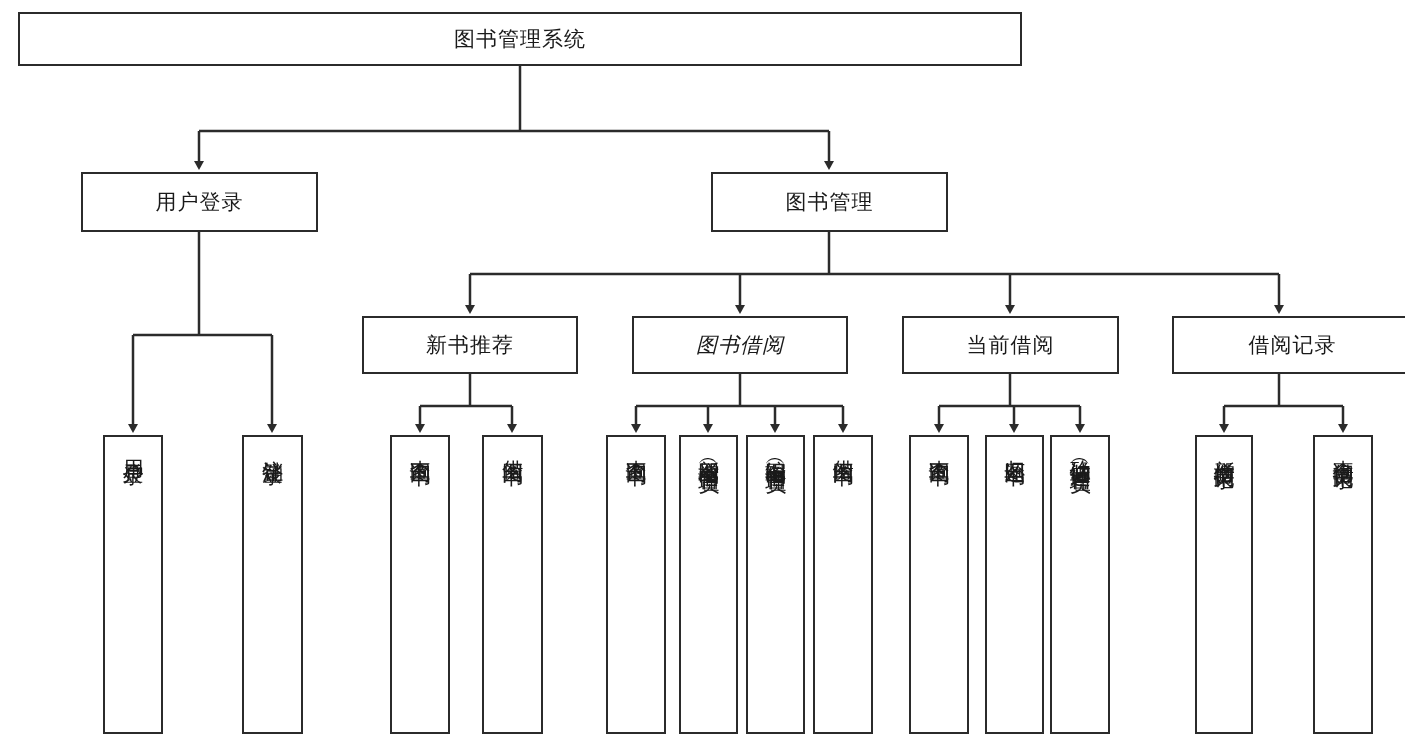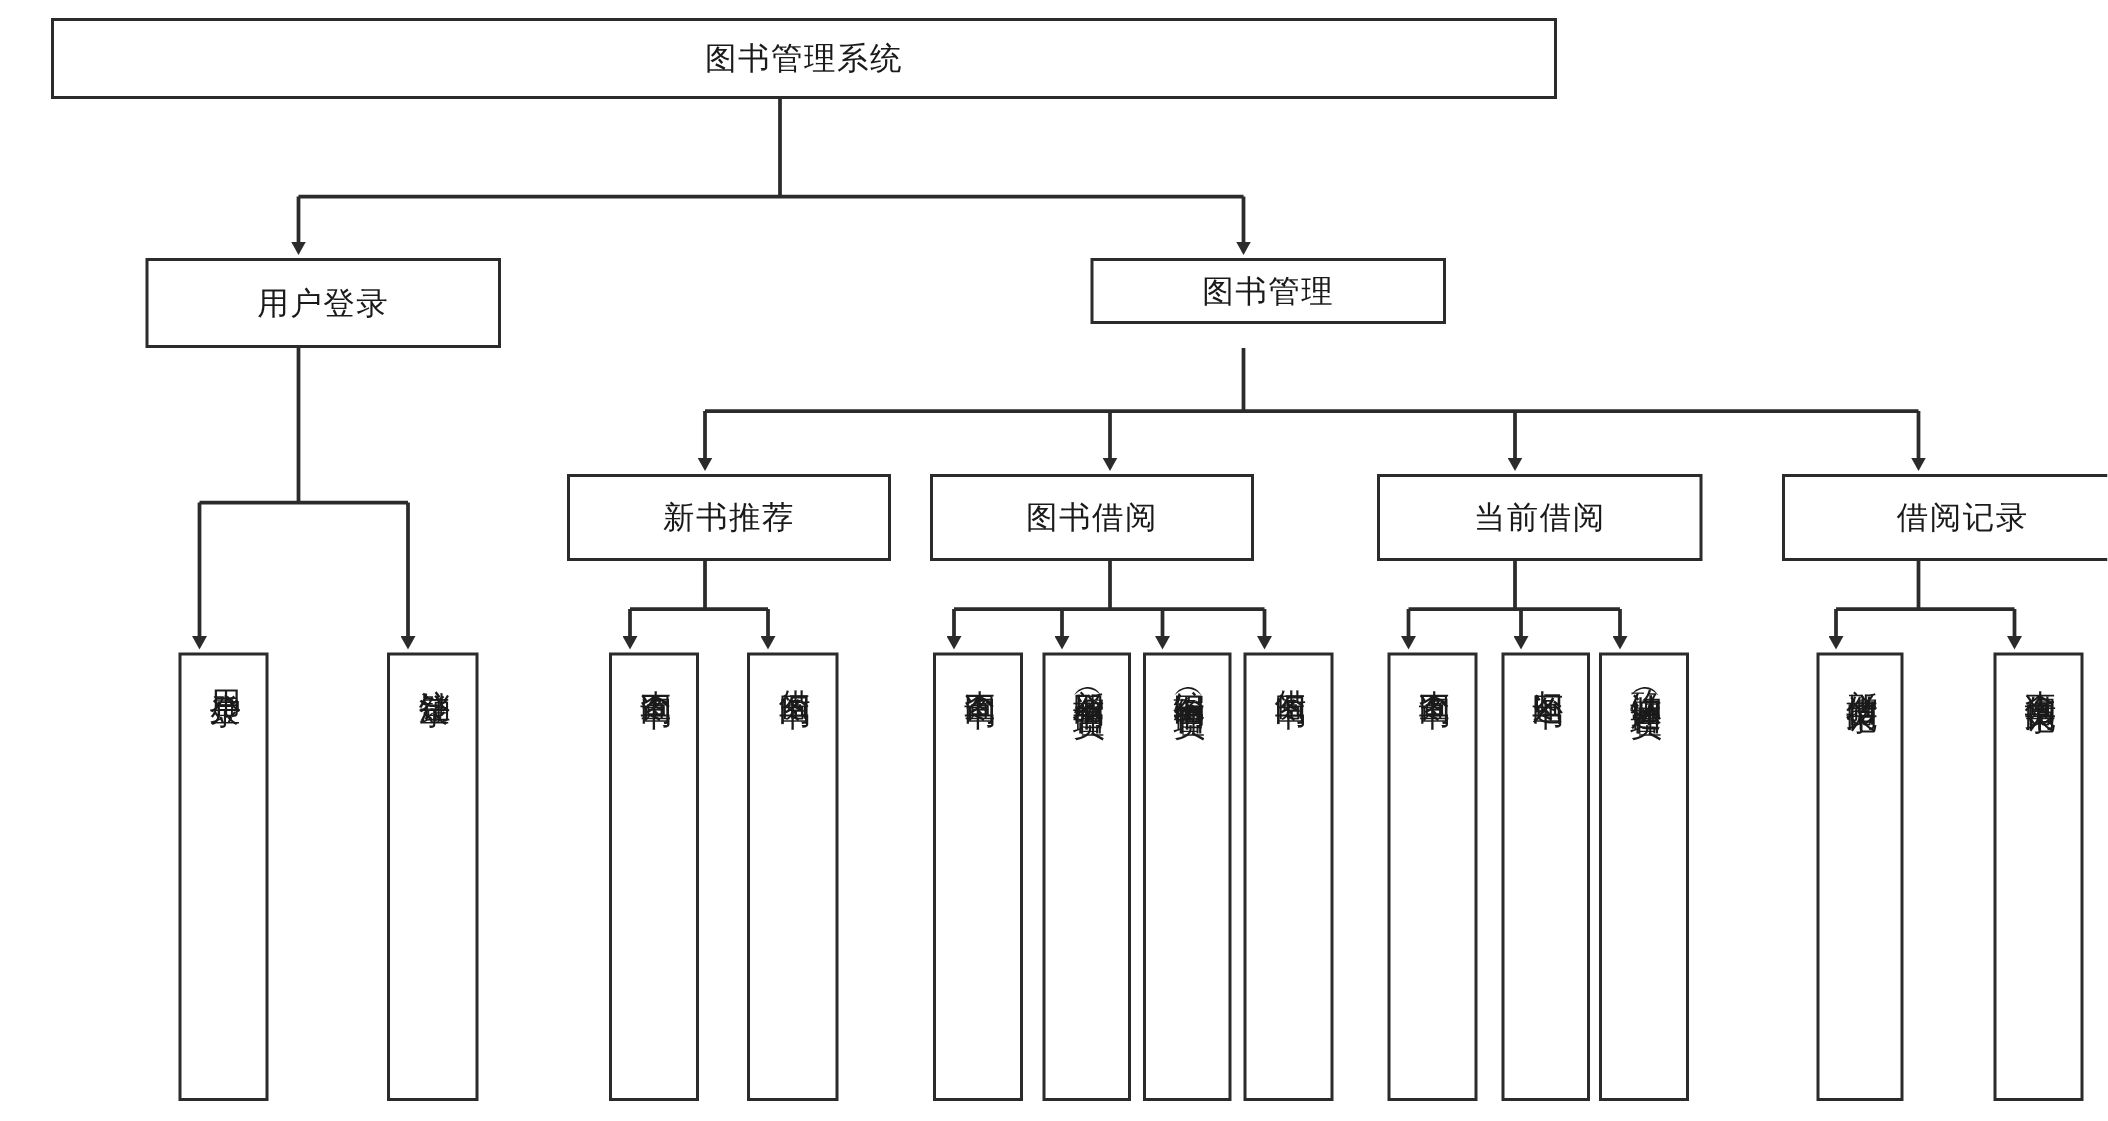--- a/index.html
+++ b/index.html
@@ -28,21 +28,20 @@
   }
   .node {
     position: absolute;
     box-sizing: border-box;
     background: #ffffff;
     border: 2px solid #2b2b2b;
     display: flex;
     align-items: center;
     justify-content: center;
     color: #1a1a1a;
-    margin-left: 16px;
   }
   .node.horiz {
     font-size: 21px;
     letter-spacing: 1px;
   }
   .node.vert {
     padding-top: 6px;
     align-items: flex-start;
   }
   .node.vert .vlabel {
@@ -110,27 +109,27 @@
       </g>
   </svg>
 
   <div id="nodes-layer">
       <div class="node horiz" style="left: 18px; top: 12px; width: 1004px; height: 54px;">
         <span>图书管理系统</span>
       </div>
       <div class="node horiz" style="left: 81px; top: 172px; width: 237px; height: 60px;">
         <span>用户登录</span>
       </div>
-      <div class="node horiz" style="left: 711px; top: 172px; width: 237px; height: 44px;">
+      <div class="node horiz" style="left: 711px; top: 172px; width: 237px; height: 60px;">
         <span>图书管理</span>
       </div>
       <div class="node horiz" style="left: 362px; top: 316px; width: 216px; height: 58px;">
         <span>新书推荐</span>
       </div>
-      <div class="node horiz" style="left: 604px; top: 316px; width: 216px; height: 58px;">
+      <div class="node horiz" style="left: 632px; top: 316px; width: 216px; height: 58px; font-style: italic;">
         <span>图书借阅</span>
       </div>
       <div class="node horiz" style="left: 902px; top: 316px; width: 217px; height: 58px; justify-content: center;">
         <span>当前借阅</span>
       </div>
       <div class="node horiz" style="left: 1172px; top: 316px; width: 241px; height: 58px;">
         <span>借阅记录</span>
       </div>
       <div class="node vert" style="left: 103px; top: 435px; width: 60px; height: 299px;">
         <span class="vlabel">用户登录</span>

